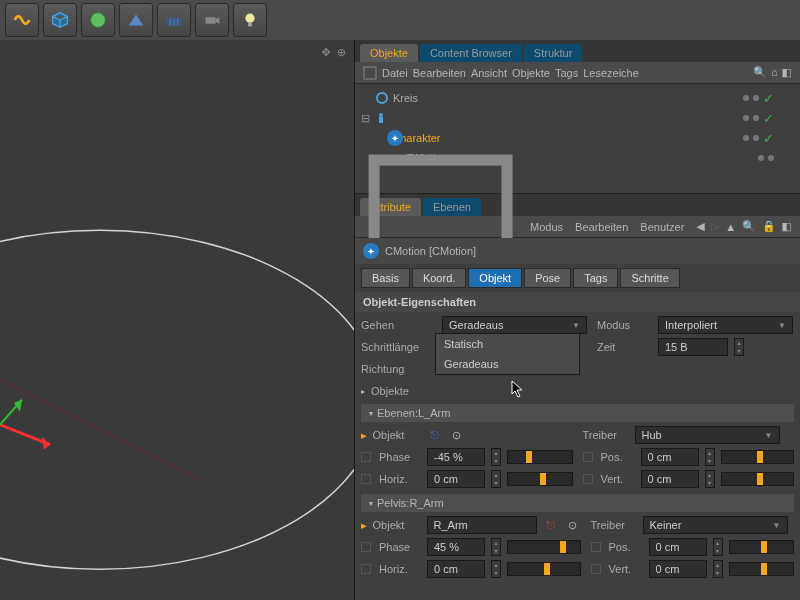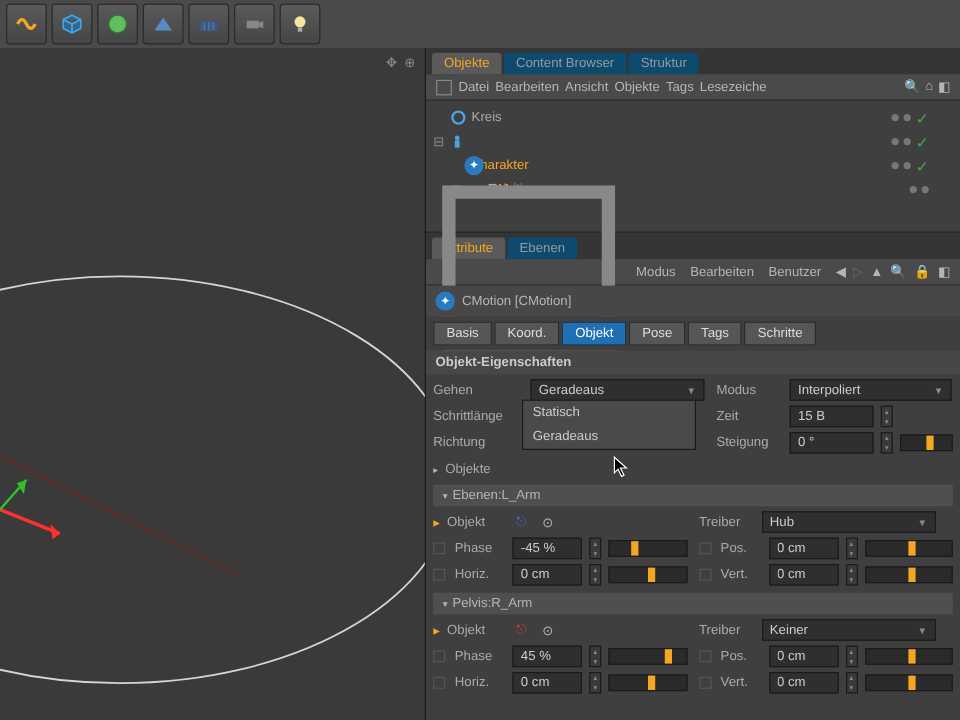--- a/index.html
+++ b/index.html
@@ -281,31 +281,20 @@
               </div>
           </div>
           <div class="prow">
             <span class="plabel" style="width:55px">Zeit</span>
             <input class="field num-field" style="width: 70px;" value="15 B">
             <div class="spinner">
                 <div>▴</div>
                 <div>▾</div>
               </div>
           </div>
-          <div class="prow">
-            <span class="plabel" style="width:55px">Steigung</span>
-            <input class="field num-field" style="width: 70px;" value="0 °">
-            <div class="spinner">
-                <div>▴</div>
-                <div>▾</div>
-              </div>
-            <div class="slider">
-                <div class="thumb" style="left:50%"></div>
-              </div>
-          </div>
         </div>
       </div>
 
       <div class="ddpopup" style="left:80px; top:21px;">
         <div class="dditem">Statisch</div>
         <div class="dditem">Geradeaus</div>
       </div>
       <svg class="cursor" style="left:156px;top:68px;" viewBox="0 0 14 18">
           <path d="M1 1 L1 14 L4 11 L7 17 L9 16 L6 10 L11 10 Z" fill="#000" stroke="#fff" stroke-width="1"></path>
         </svg>
@@ -384,20 +373,21 @@
 
       <div class="sect-head">
           <span class="tri">▾</span>
           <span>Pelvis:R_Arm</span>
         </div>
       <div class="cols" style="padding:2px 0;">
         <div class="col">
           <div class="prow">
             <span style="color:#f5a623;">▸</span>
               <span class="plabel" style="width:48px">Objekt</span>
+            <div class="link-field">R_Arm</div>
             <span class="mini-icon" style="color:#d53a3a">⎋</span>
             <span class="mini-icon">⊙</span>
           </div>
           <div class="prow">
             <span class="sq"></span>
               <span class="plabel" style="width:42px">Phase</span>
             <input class="field num-field" value="45 %" style="">
             <div class="spinner">
                 <div>▴</div>
                 <div>▾</div>

